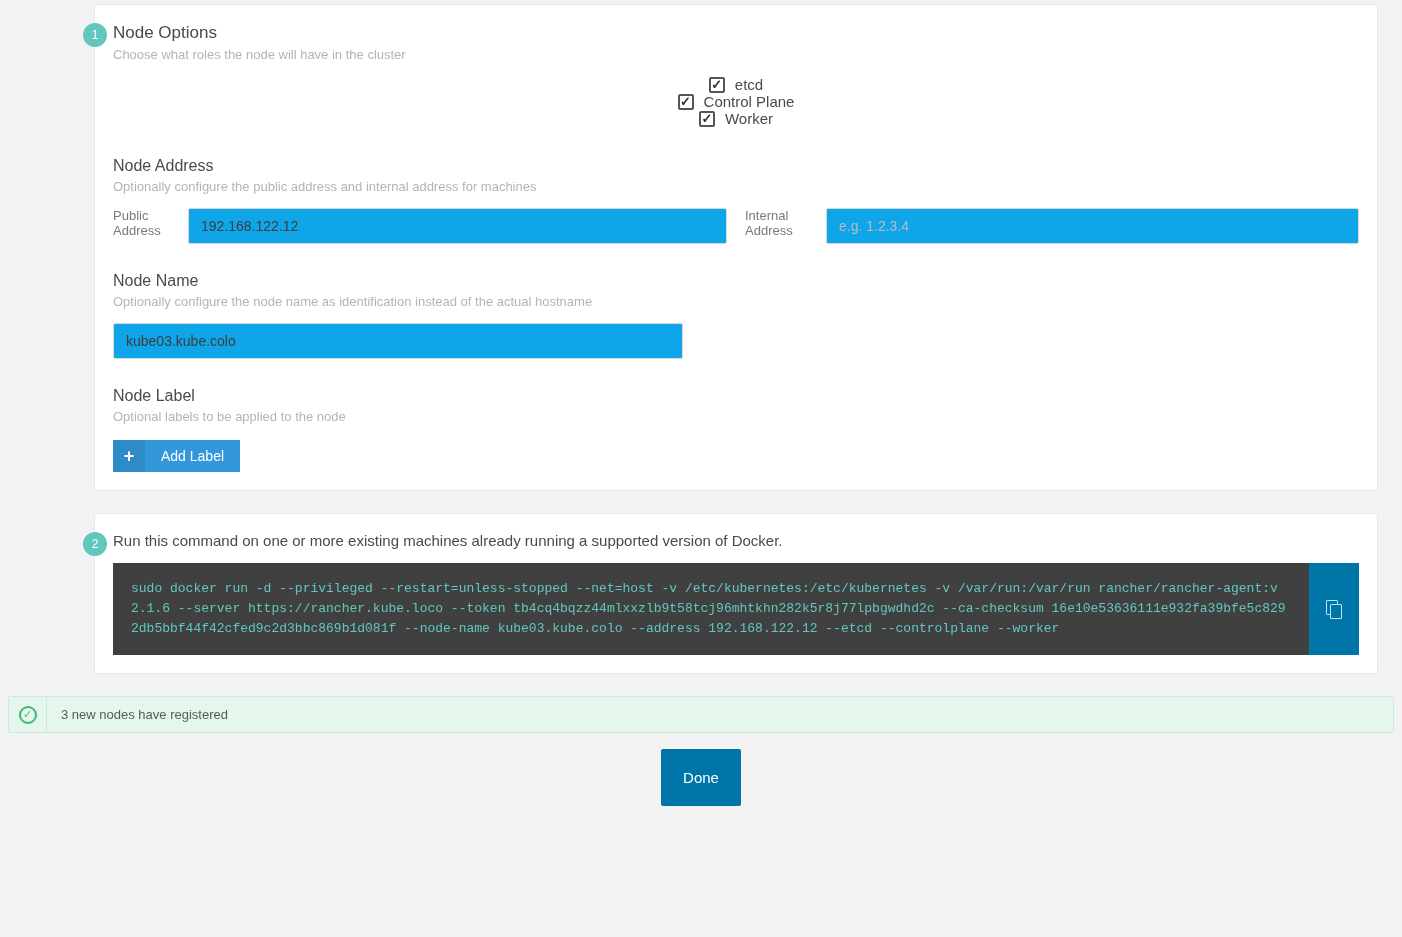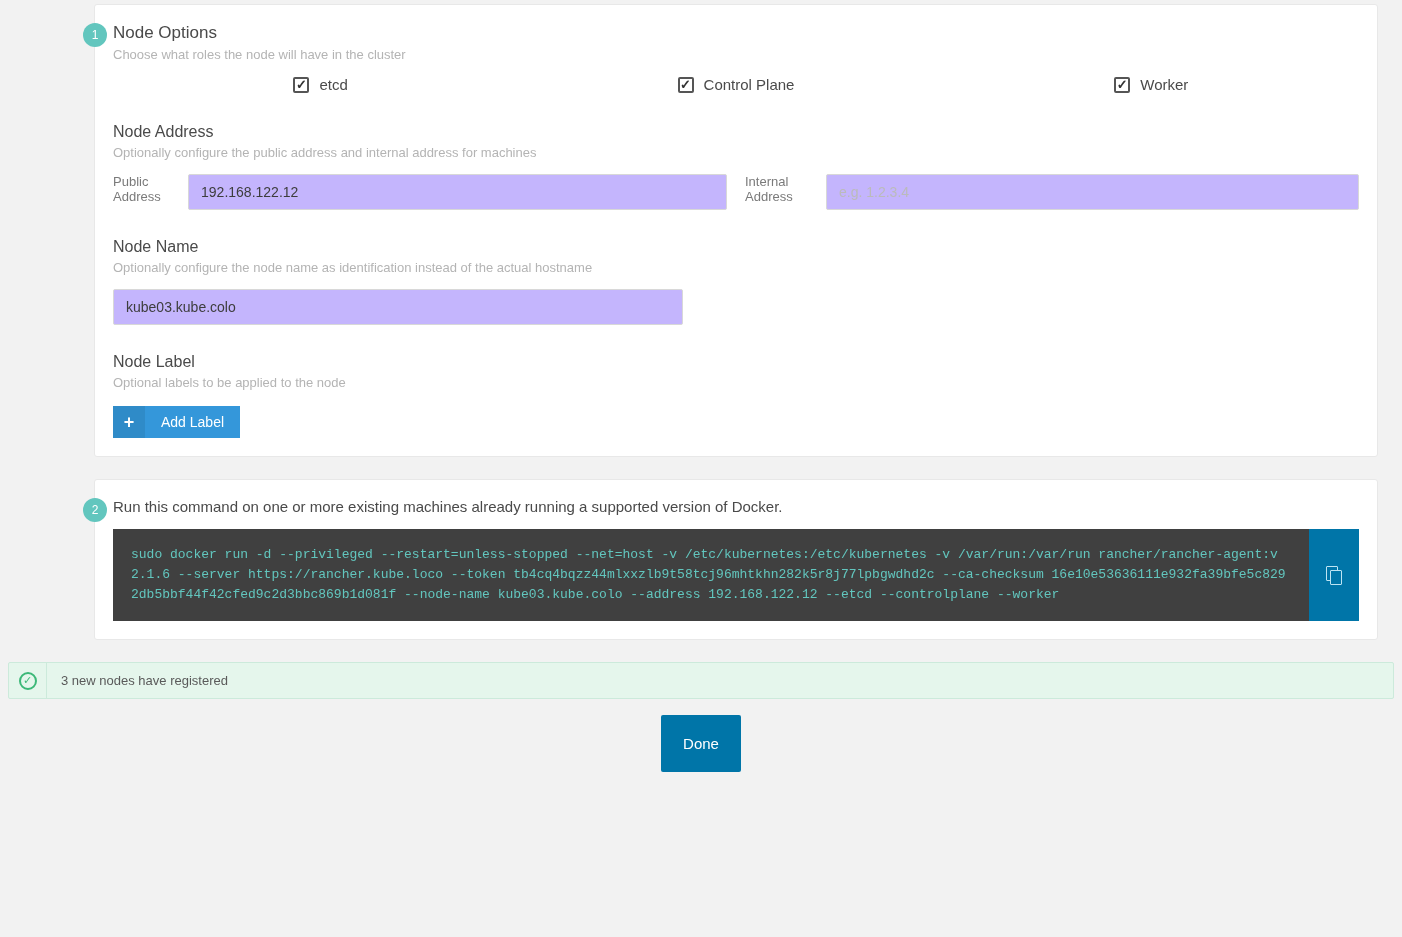--- a/index.html
+++ b/index.html
@@ -4,28 +4,28 @@
 <style>
 * { box-sizing: border-box; margin: 0; padding: 0; }
 body { font-family: -apple-system, BlinkMacSystemFont, "Segoe UI", sans-serif; background: #f2f2f2; color: #3d3d3d; font-size: 14px; }
 .container { padding: 4px 4px 20px 4px; }
 .panel { background: #fff; border: 1px solid #e8e8e8; border-radius: 3px; margin-left: 90px; margin-right: 20px; margin-bottom: 22px; position: relative; padding: 18px 18px 18px 18px; }
 .step-badge { position: absolute; left: -12px; top: 18px; width: 24px; height: 24px; border-radius: 50%; background: #62c6be; color: #fff; font-size: 12px; display: flex; align-items: center; justify-content: center; }
 .section-title { font-size: 17px; color: #4a4a4a; margin-bottom: 4px; font-weight: 400; }
 .section-sub { font-size: 13px; color: #b4b4b4; margin-bottom: 14px; }
 .field-label { font-size: 16px; color: #4a4a4a; margin-bottom: 4px; font-weight: 400; }
 .small-label { font-size: 13px; color: #7a7a7a; margin-bottom: 6px; }
-.roles-row { display: flex; margin-top: 10px; margin-bottom: 30px; }
+.roles-row { display: flex; margin-top: 10px; margin-bottom: 30px; flex-direction: column; }
 .role-col { flex: 1; display: flex; justify-content: center; align-items: center; gap: 10px; }
 .checkbox { width: 16px; height: 16px; border: 2px solid #555; border-radius: 2px; display: inline-flex; align-items: center; justify-content: center; position: relative; flex-shrink: 0; }
 .checkbox.checked::after { content: "✓"; font-size: 13px; color: #333; font-weight: bold; line-height: 1; }
 .role-label { font-size: 15px; color: #4a4a4a; }
 .addr-row { display: flex; gap: 18px; margin-bottom: 28px; }
 .addr-col { flex: 1; display: flex; flex-direction: row; }
-input[type=text] { width: 100%; height: 36px; padding: 0 12px; border: 1px solid #d8d8d8; border-radius: 2px; font-size: 14px; background: #c4b5fd; color: #3d3d3d; }
+input[type=text] { width: 100%; height: 36px; padding: 0 12px; border: 1px solid #d8d8d8; border-radius: 2px; font-size: 14px; background: #0ea5e9; color: #3d3d3d; }
 input[type=text]::placeholder { color: #bbb; }
 .name-row { margin-bottom: 28px; }
 .name-row input { max-width: 570px; }
 .add-label-btn { display: inline-flex; align-items: center; background: #3497da; color: #fff; border: none; cursor: pointer; font-size: 14px; height: 32px; margin-top: 2px; }
 .add-label-btn .plus-box { width: 32px; height: 32px; display: flex; align-items: center; justify-content: center; background: rgba(0,0,0,0.08); font-size: 18px; font-weight: bold; }
 .add-label-btn .btn-text { padding: 0 16px; text-align: center; }
 .cmd-row { display: flex; margin-top: 14px; }
 .cmd-box { flex: 1; background: #404040; color: #62c6be; font-family: "Courier New", monospace; font-size: 13px; padding: 16px 18px; line-height: 1.55; word-break: break-all; white-space: pre-wrap; }
 .copy-btn { width: 50px; background: #0075a8; display: flex; align-items: center; justify-content: center; cursor: pointer; }
 .copy-icon { width: 16px; height: 18px; position: relative; }

